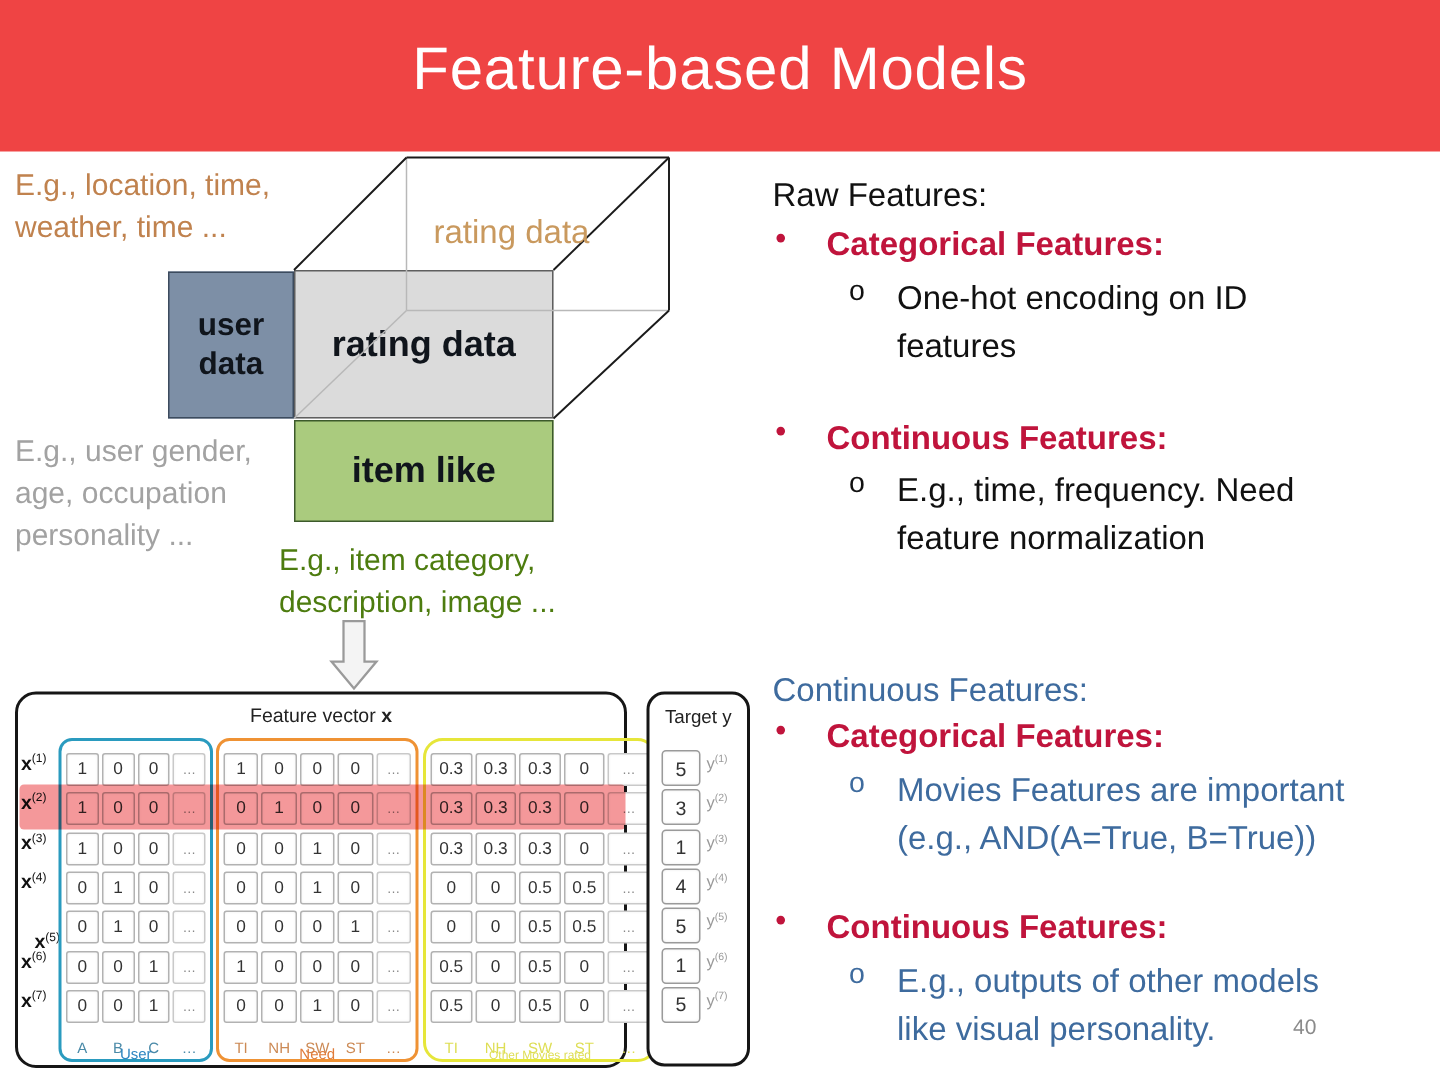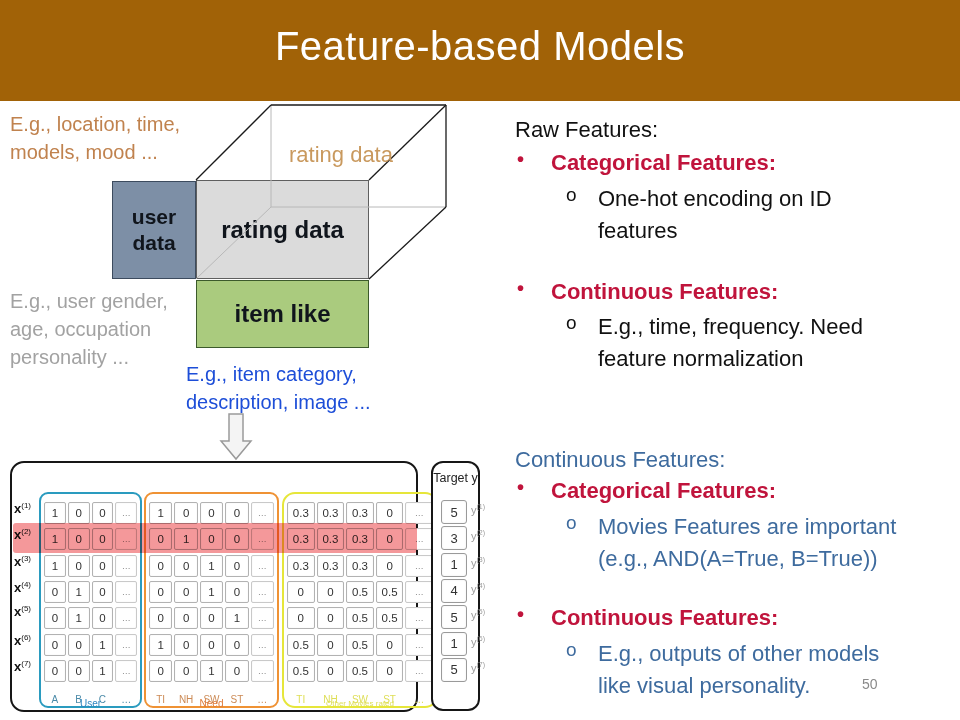--- a/index.html
+++ b/index.html
@@ -1,28 +1,28 @@
 <!DOCTYPE html>
 <html><head>
 <meta charset="utf-8">
 <style>
   html,body{margin:0;padding:0;}
   body{width:960px;height:720px;position:relative;background:#ffffff;
        font-family:"Liberation Sans", sans-serif;overflow:hidden;}
 
   
-  .header{position:absolute;left:0;top:0;width:960px;height:101px;background:#a16207;}
+  .header{position:absolute;left:0;top:0;width:960px;height:101px;background:#ef4444;}
   .header .title{position:absolute;left:0;top:24px;width:100%;text-align:center;
       color:#ffffff;font-size:40px;font-weight:400;letter-spacing:.5px;}
 
   
   .ann{position:absolute;white-space:pre-line;font-size:20px;line-height:28px;}
   .ann-context{left:10px;top:110px;color:#c0824e;}
   .ann-user{left:10px;top:287px;color:#a2a2a2;}
-  .ann-item{left:186px;top:360px;color:#1d4ed8;}
+  .ann-item{left:186px;top:360px;color:#4d7c0f;}
   .ctx-label{position:absolute;left:289px;top:142px;color:#c9995e;font-size:22px;}
 
   
   .dbox{position:absolute;display:flex;align-items:center;justify-content:center;
         text-align:center;color:#10151c;font-weight:600;box-sizing:border-box;}
   .box-user{left:112px;top:181px;width:84px;height:98px;background:#7d8fa6;
         border:1.5px solid #3c4b5e;font-size:21px;line-height:26px;white-space:pre-line;}
   .box-rating{left:196px;top:180px;width:173px;height:99px;background:#dbdbdb;
         border:1.5px solid #5f5f5f;font-size:24px;}
   .box-item{left:196px;top:280px;width:173px;height:68px;background:#aacb7e;
@@ -57,21 +57,21 @@
   .fcell{flex:1;border:1px solid #b2b2b2;background:#ffffff;display:flex;align-items:center;
       justify-content:center;font-size:11.5px;color:#333;border-radius:2px;
       box-shadow:inset 0 0 2px rgba(0,0,0,.06);}
   .fcell.dots{font-size:9px;color:#888;border-color:#c9c9c9;}
   .fhead{flex:1;display:flex;align-items:center;justify-content:center;font-size:10px;}
   .fglabel{position:absolute;left:0;right:0;text-align:center;font-size:10px;line-height:10px;}
   .fhighlight{position:absolute;left:1px;top:60px;width:404px;height:30px;
       background:#f4989a;mix-blend-mode:multiply;border-radius:3px;z-index:6;}
 
   
-  .ttable{position:absolute;left:431px;top:461px;width:49px;height:250px;
+  .ttable{position:absolute;left:431px;top:461px;width:69px;height:250px;
       border:2.5px solid #161616;border-radius:12px;background:#ffffff;box-sizing:border-box;}
   .ttable-title{position:absolute;left:0;top:8px;width:100%;text-align:center;
       font-size:12.5px;color:#222;}
   .tcell{position:absolute;left:8px;width:24px;height:22px;border:1px solid #9a9a9a;
       border-radius:3px;display:flex;align-items:center;justify-content:center;
       font-size:13px;color:#333;box-shadow:inset 0 0 2px rgba(0,0,0,.08);}
   .tlabel{position:absolute;left:38px;font-size:11px;color:#9a9a9a;}
   .tlabel sup{font-size:7px;}
 
   .arrow-svg{position:absolute;left:0;top:0;pointer-events:none;}
@@ -95,21 +95,21 @@
   <line x1="196" y1="279" x2="271" y2="207" stroke="#b8b8b8" stroke-width="1"></line>
 
   <line x1="196" y1="180" x2="271" y2="105" stroke="#1a1a1a" stroke-width="1.3"></line>
   <line x1="271" y1="105" x2="446" y2="105" stroke="#1a1a1a" stroke-width="1.3"></line>
   <line x1="446" y1="105" x2="446" y2="207" stroke="#1a1a1a" stroke-width="1.3"></line>
   <line x1="446" y1="207" x2="369" y2="279" stroke="#1a1a1a" stroke-width="1.3"></line>
   <line x1="369" y1="180" x2="446" y2="105" stroke="#1a1a1a" stroke-width="1.3"></line>
 </svg>
 
 <div class="ann ann-context">E.g., location, time,
-models, mood ...</div>
+weather, time ...</div>
 <div class="ann ann-user">E.g., user gender,
 age, occupation
 personality ...</div>
 <div class="ann ann-item">E.g., item category,
 description, image ...</div>
 <div class="ctx-label">rating data</div>
 
 <svg class="arrow-svg" width="960" height="720">
   <polygon points="229,414 243,414 243,441 251,441 236,459 221,441 229,441" fill="#f4f4f4" stroke="#9a9a9a" stroke-width="1.5"></polygon>
 </svg>
@@ -147,29 +147,30 @@
 
 <div class="bullet-row" style="top:605px;">
   <span class="dot">•</span><span>Continuous Features:</span>
 </div>
 <div class="sub-row" style="top:638px;">
   <span class="o-bullet sub-blue">o</span>
   <span class="sub-text sub-blue">E.g., outputs of other models
 like visual personality.</span>
 </div>
 
-<div class="page-num">50</div>
+<div class="page-num">40</div>
 
 <div class="ftable" id="feature-table">
+  <div class="ftable-title"><span>Feature vector </span><b>x</b></div>
   <div class="fhighlight"></div>
 <div class="frow-label" style="top: 38px;"><b>x</b><sup>(1)</sup></div>
     <div class="frow-label" style="top: 64.33px;"><b>x</b><sup>(2)</sup></div>
     <div class="frow-label" style="top: 90.66px;"><b>x</b><sup>(3)</sup></div>
     <div class="frow-label" style="top: 116.99px;"><b>x</b><sup>(4)</sup></div>
-    <div class="frow-label" style="top: 141px;"><b>x</b><sup>(5)</sup></div>
+    <div class="frow-label" style="top: 157px; text-align: right;"><b>x</b><sup>(5)</sup></div>
     <div class="frow-label" style="top: 169.65px;"><b>x</b><sup>(6)</sup></div>
     <div class="frow-label" style="top: 195.98px;"><b>x</b><sup>(7)</sup></div>
     <div class="fgroup" style="left: 27px; width: 103px; border-color: rgb(42, 155, 191);">
       <div class="frow" style="top: 8px;">
         <div class="fcell">1</div>
         <div class="fcell">0</div>
         <div class="fcell">0</div>
         <div class="fcell dots">…</div>
       </div>
       <div class="frow" style="top: 34.33px;">

